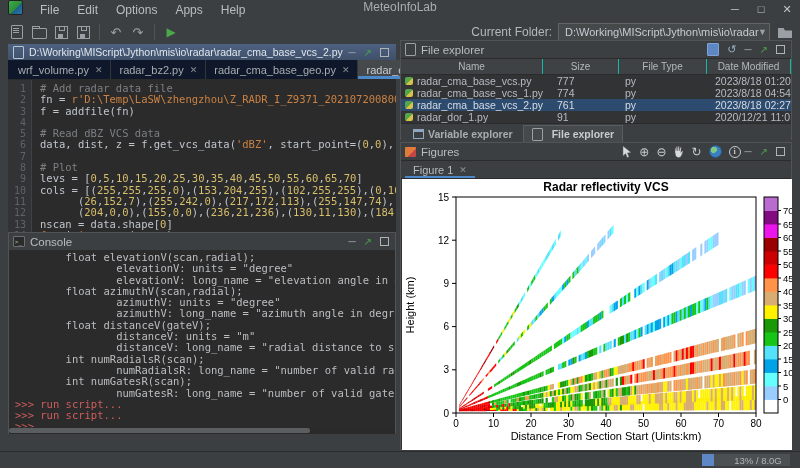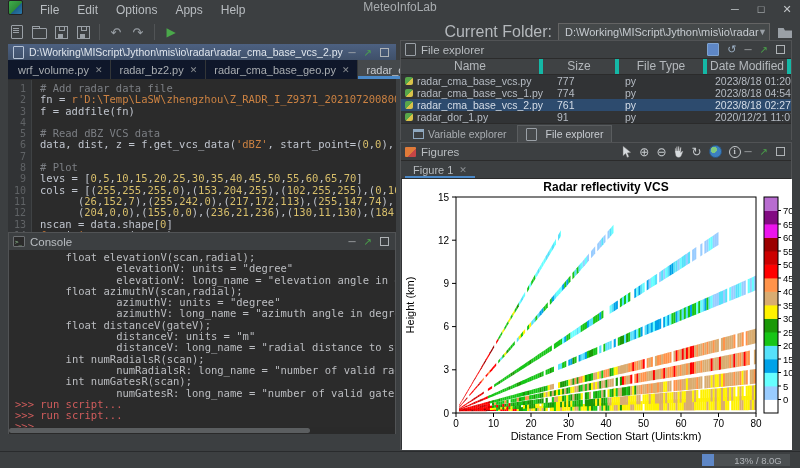--- a/index.html
+++ b/index.html
@@ -22,21 +22,21 @@
   .i-page{width:10px;height:12px;border:1px solid #9aa0a6;border-radius:1px;background:#3c3f41;position:relative;}
   .i-page:after{content:"";position:absolute;left:1px;top:2px;width:6px;height:1px;background:#9aa0a6;box-shadow:0 2px 0 #9aa0a6,0 4px 0 #9aa0a6;}
   .i-folder{width:13px;height:9px;border:1px solid #9aa0a6;border-radius:1px;position:relative;margin-top:3px;}
   .i-folder:before{content:"";position:absolute;left:-1px;top:-3px;width:6px;height:2px;border:1px solid #9aa0a6;border-bottom:none;border-radius:1px 1px 0 0;}
   .i-save{width:11px;height:11px;border:1px solid #9aa0a6;position:relative;background:#3c3f41;}
   .i-save:after{content:"";position:absolute;left:2px;bottom:0;width:5px;height:4px;background:#9aa0a6;}
   .i-save:before{content:"";position:absolute;left:3px;top:0;width:4px;height:3px;border:1px solid #9aa0a6;border-top:none;}
   .glyph{color:#9aa0a6;font-size:13px;line-height:1;}
   .run-glyph{color:#4aa84a;font-size:12px;}
   #folder-combo-wrap{margin-left:auto;display:flex;align-items:center;margin-right:8px;}
-  #folder-label{color:#b4b8bc;margin-right:6px;font-size:16px;}
+  #folder-label{color:#b4b8bc;margin-right:6px;font-size:12px;}
   #folder-combo{width:190px;height:17px;background:#45494a;border:1px solid #646464;color:#c7ccd1;
                 font-size:11px;line-height:17px;padding:0 14px 0 6px;position:relative;white-space:nowrap;overflow:hidden;}
   #folder-combo .chev{position:absolute;right:2px;top:0;color:#9aa0a6;font-size:9px;line-height:17px;}
   .i-folder-open{width:14px;height:10px;background:#9aa0a6;clip-path:polygon(0 0,40% 0,50% 25%,100% 25%,100% 100%,0 100%);margin-left:8px;margin-top:2px;}
   
   .panel{position:absolute;border:1px solid #515355;background:#313335;box-sizing:border-box;}
   .ptitle{height:17px;background:#3c3f41;border-bottom:1px solid #2b2b2b;display:flex;align-items:center;
           padding:0 4px;font-size:11.5px;color:#b9bdc1;}
   .ptitle .flex{flex:1;}
   .chrome{display:flex;align-items:center;gap:8px;margin-right:2px;}
@@ -67,29 +67,29 @@
            color:#9fd59f;font:6px/10px "DejaVu Sans Mono",monospace;text-align:left;padding-left:1px;box-sizing:border-box;}
   #console-body{position:relative;height:183px;background:#2b2b2b;overflow:hidden;}
   #console-pre{margin:0;padding:1px 0 0 6px;font:10.5px/11.3px "DejaVu Sans Mono",monospace;color:#bcbec2;white-space:pre;}
   #console-pre .red{color:#d05c5c;}
   
   #explorer-panel{left:400px;top:40px;width:392px;height:100px;}
   .fe-doc-ic{width:9px;height:11px;border:1px solid #9aa0a6;border-radius:1px;margin-right:5px;}
   .clip-ic{width:10px;height:11px;border:1px solid #7fa3d0;background:#5e87c6;border-radius:1px;}
   .refresh-glyph{color:#9fb3c8;font-size:11px;}
   #fe-header{display:grid;grid-template-columns:142px 76px 88px 1fr;height:15px;background:#3f4244;border-bottom:1px solid #2b2b2b;}
-  #fe-header .hc{font-size:12px;color:#b4b8bc;text-align:center;line-height:15px;border-right:4px solid #14b8a6;overflow:hidden;}
+  #fe-header .hc{font-size:10px;color:#b4b8bc;text-align:center;line-height:15px;border-right:1px solid #14b8a6;overflow:hidden;}
   #fe-rows{background:#313335;}
   .fe-row{display:grid;grid-template-columns:142px 76px 88px 1fr;height:12px;font-size:10.5px;color:#b6bcc4;line-height:12px;}
   .fe-row.selected{background:#2d4b6e;color:#d4dce6;}
   .fe-cell{overflow:hidden;white-space:nowrap;}
   .fe-name{padding-left:4px;display:flex;align-items:center;gap:4px;}
   .py-ic{width:8px;height:8px;border-radius:2px;flex:none;background:linear-gradient(135deg,#57a64a 55%,#d8c24a 56%);}
   .fe-size{padding-left:14px;}.fe-type{padding-left:6px;}.fe-date{padding-left:8px;}
-  #fe-tabs{height:20px;background:#3c3f41;border-top:1px solid #2b2b2b;display:flex;align-items:center;padding-left:4px;gap:2px;}
+  #fe-tabs{height:20px;background:#3c3f41;border-top:1px solid #2b2b2b;display:flex;align-items:center;padding-left:4px;gap:2px;font-weight:bold;}
   .fetab{display:flex;align-items:center;gap:4px;height:16px;padding:0 8px;font-size:10.5px;color:#a9adb1;}
   .fetab.active{background:#46494b;border:1px solid #5a5d5f;color:#c8ccd1;}
   .grid-ic{width:9px;height:8px;border:1px solid #8fa8bf;background:linear-gradient(#8fa8bf 2px,transparent 2px);}
   
   #figures-panel{left:400px;top:142px;width:392px;height:308px;}
   .fig-ic{width:11px;height:10px;background:linear-gradient(135deg,#e07b39 60%,#c54646 60%);border-radius:1px;margin-right:5px;}
   #fig-tools{display:flex;align-items:center;gap:7px;margin-right:4px;}
   .toolg{color:#c5c9cc;font-size:12px;line-height:1;}
   .globe-ic{width:11px;height:11px;border-radius:50%;background:
       radial-gradient(circle at 35% 35%,#7ec97e 0 30%,#3c7fc0 31% 100%);border:1px solid #2b5b8a;}

